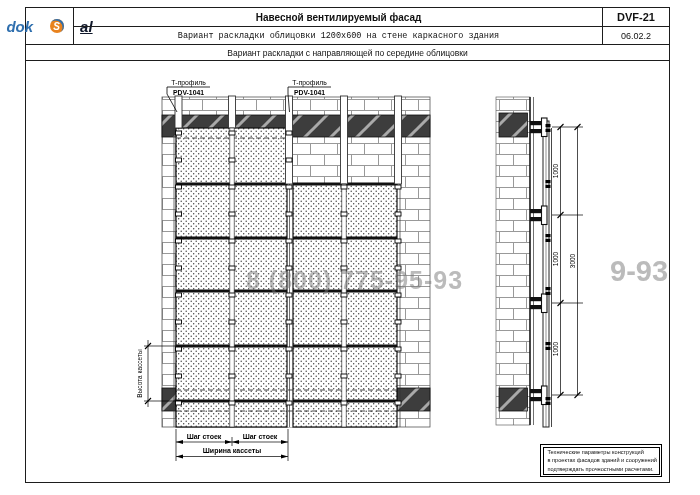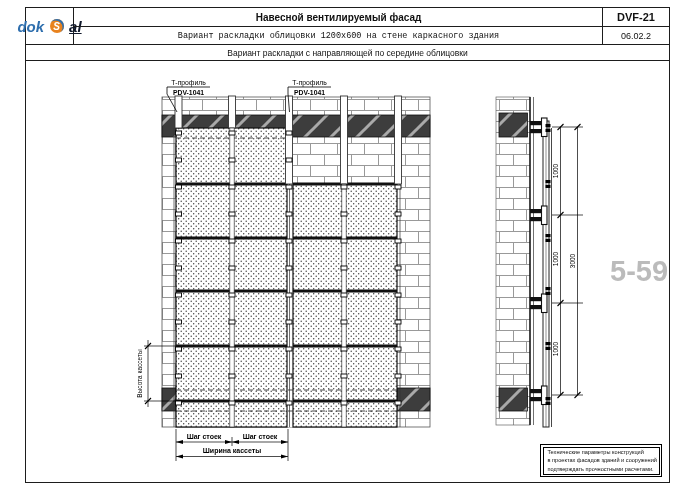--- a/index.html
+++ b/index.html
@@ -14,21 +14,21 @@
   .tb-logo{left:0;top:0;width:48px;height:37px;border-right:1px solid #1d1d1d;border-bottom:1px solid #1d1d1d;}
   .tb-title{left:48px;top:0;width:529px;height:19px;border-bottom:1px solid #1d1d1d;
             font-weight:bold;font-size:10px;}
   .tb-code{right:0;top:0;width:67px;height:19px;border-left:1px solid #1d1d1d;border-bottom:1px solid #1d1d1d;
            font-weight:bold;font-size:11px;}
   .tb-sub{left:48px;top:19px;width:529px;height:18px;border-bottom:1px solid #1d1d1d;font-size:8.5px;font-family:Liberation Mono, monospace;}
   .tb-sheet{right:0;top:19px;width:67px;height:18px;border-left:1px solid #1d1d1d;border-bottom:1px solid #1d1d1d;
             font-size:9px;}
   .tb-variant{left:0;top:37px;width:643px;height:15px;font-size:8.5px;text-align:right;}
 
-  .logo{font-style:italic;font-weight:bold;font-size:15px;display:flex;align-items:center;gap:5px;}
+  .logo{font-style:italic;font-weight:bold;font-size:15px;display:flex;align-items:center;gap:16px;}
   .logo .dok{color:#2f6fae;}
   .logo .al{color:#0f172a;text-decoration:underline;}
   .logo .sball{display:inline-flex;width:14px;height:14px;border-radius:50%;background:#e8821e;
                color:#fff;align-items:center;justify-content:center;font-size:10px;margin:0 0.5px;
                box-shadow:inset -1.5px 1.5px 0 #2f6fae;}
 
   
   .page-border{position:absolute;left:25px;top:7px;width:645px;height:476px;
                border:1.5px solid #1d1d1d;z-index:0;}
 
@@ -231,21 +231,22 @@
         <use href="#tick" x="577.5" y="127"></use>
           <use href="#tick" x="577.5" y="395"></use>
         <text transform="translate(557.5,171) rotate(-90)" text-anchor="middle" font-size="6.5">1000</text>
         <text transform="translate(557.5,259) rotate(-90)" text-anchor="middle" font-size="6.5">1000</text>
         <text transform="translate(557.5,349) rotate(-90)" text-anchor="middle" font-size="6.5">1000</text>
         <text transform="translate(574.5,261) rotate(-90)" text-anchor="middle" font-size="6.5">3000</text>
       </g>
     </g>
   </svg>
 
-  <div class="wm wm-frag">5-59</div>
+  <div class="wm wm-phone">8 (800) 775-95-93</div>
+  <div class="wm wm-frag">9-93</div>
 
   <div class="note">
     <div class="note-inner">
       <span>Технические параметры конструкций</span>
       <span>в проектах фасадов зданий и сооружений</span>
       <span>подтверждать прочностными расчетами.</span>
     </div>
   </div>
 
 </div>

